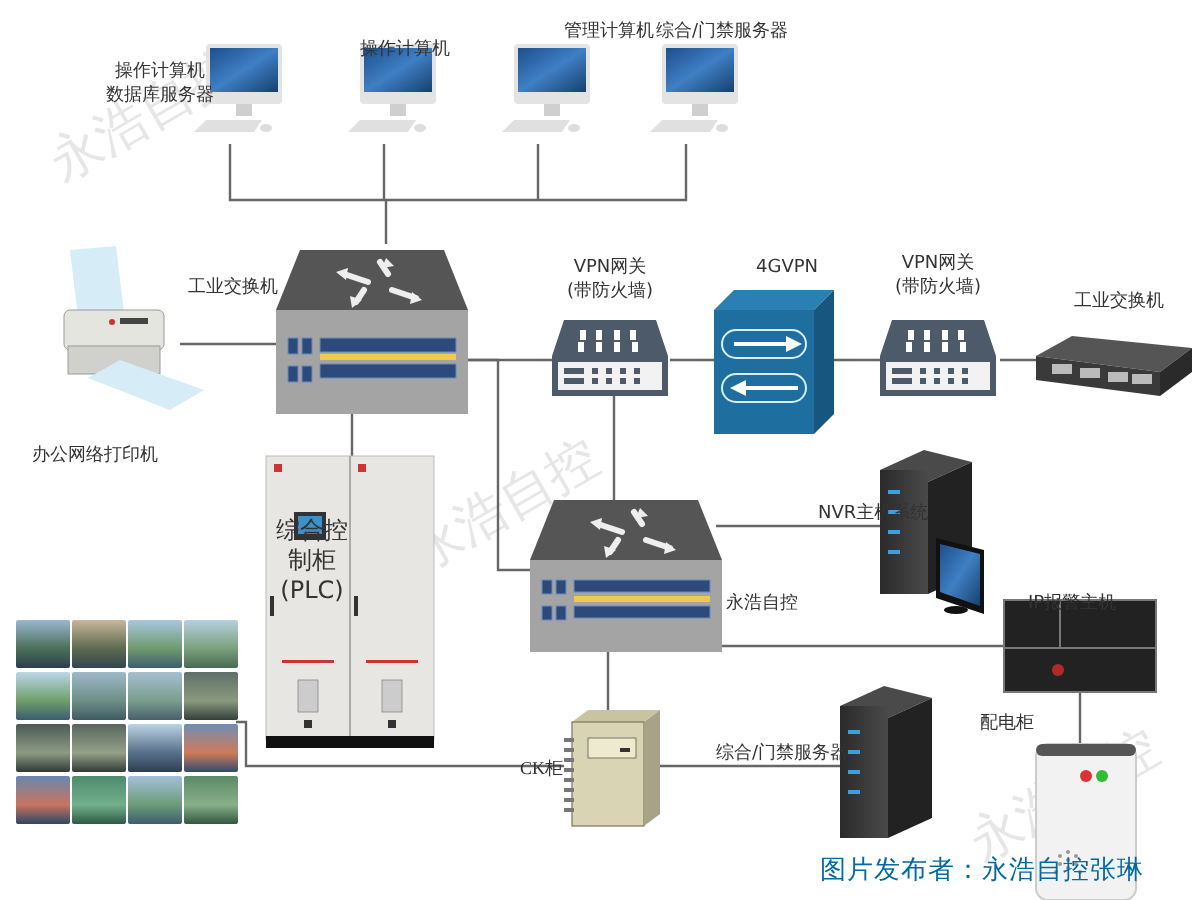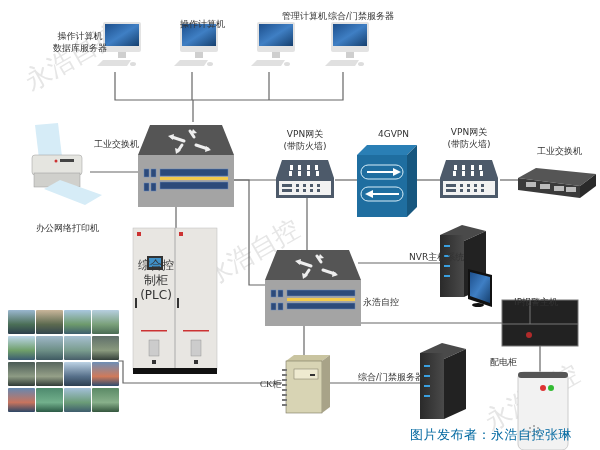--- a/index.html
+++ b/index.html
@@ -343,21 +343,21 @@
 </div>
 
 <div class="lbl c" style="left:52px;top:30px;width:56px;">
   <div>操作计算机</div>
   <div>数据库服务器</div>
 </div>
 <div class="lbl" style="left:180px;top:18px;font-family:Liberation Serif, serif;">操作计算机</div>
 <div class="lbl" style="left:261px;top:10px;margin-left:21px;">管理计算机</div>
 <div class="lbl" style="left:328px;top:10px;">综合/门禁服务器</div>
 <div class="lbl" style="left:94px;top:138px;">工业交换机</div>
-<div class="lbl" style="left:36px;top:222px;">办公网络打印机</div>
+<div class="lbl" style="left:16px;top:222px;">办公网络打印机</div>
 <div class="lbl c" style="left:272px;top:128px;width:66px;">
   <div>VPN网关</div>
   <div>(带防火墙)</div>
 </div>
 <div class="lbl" style="left:378px;top:128px;">4GVPN</div>
 <div class="lbl c" style="left:436px;top:126px;width:66px;">
   <div>VPN网关</div>
   <div>(带防火墙)</div>
 </div>
 <div class="lbl" style="left:537px;top:145px;">工业交换机</div>

